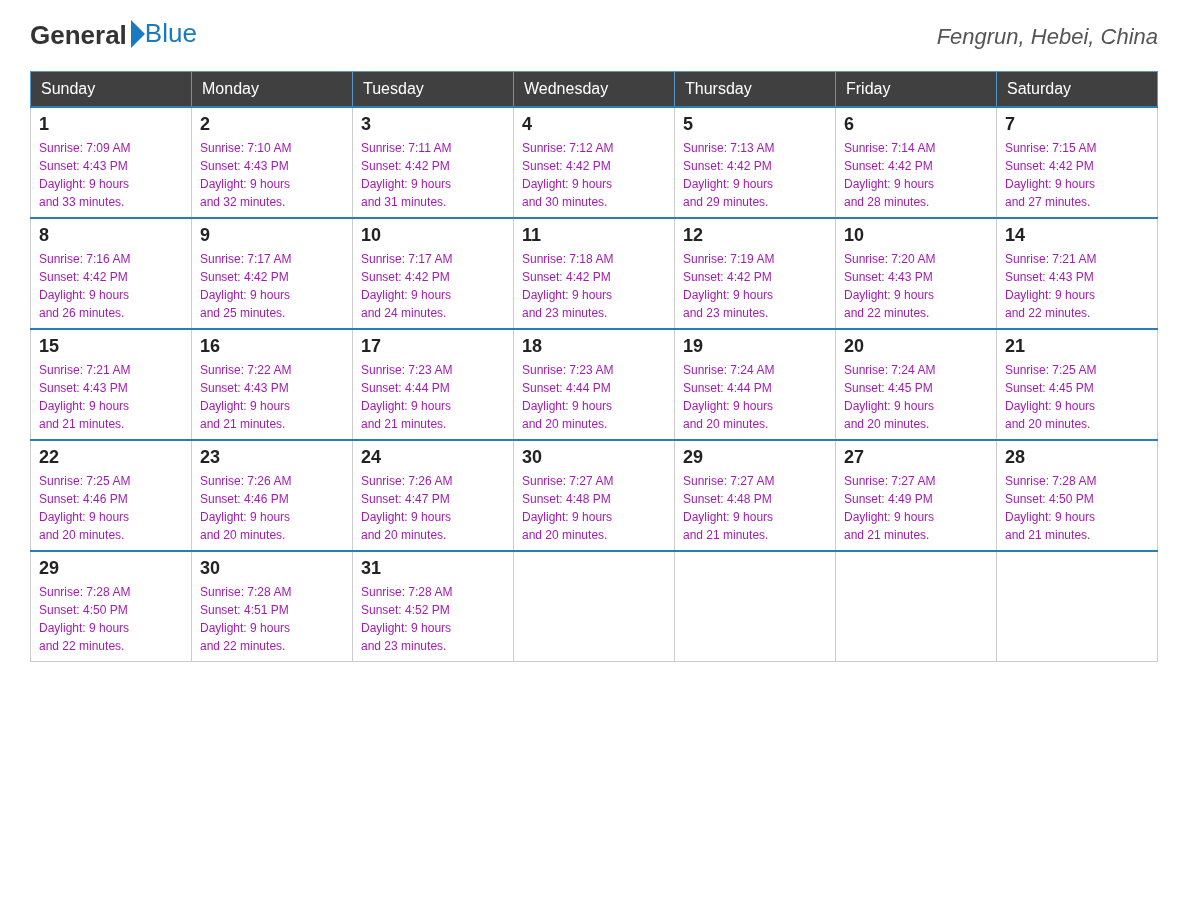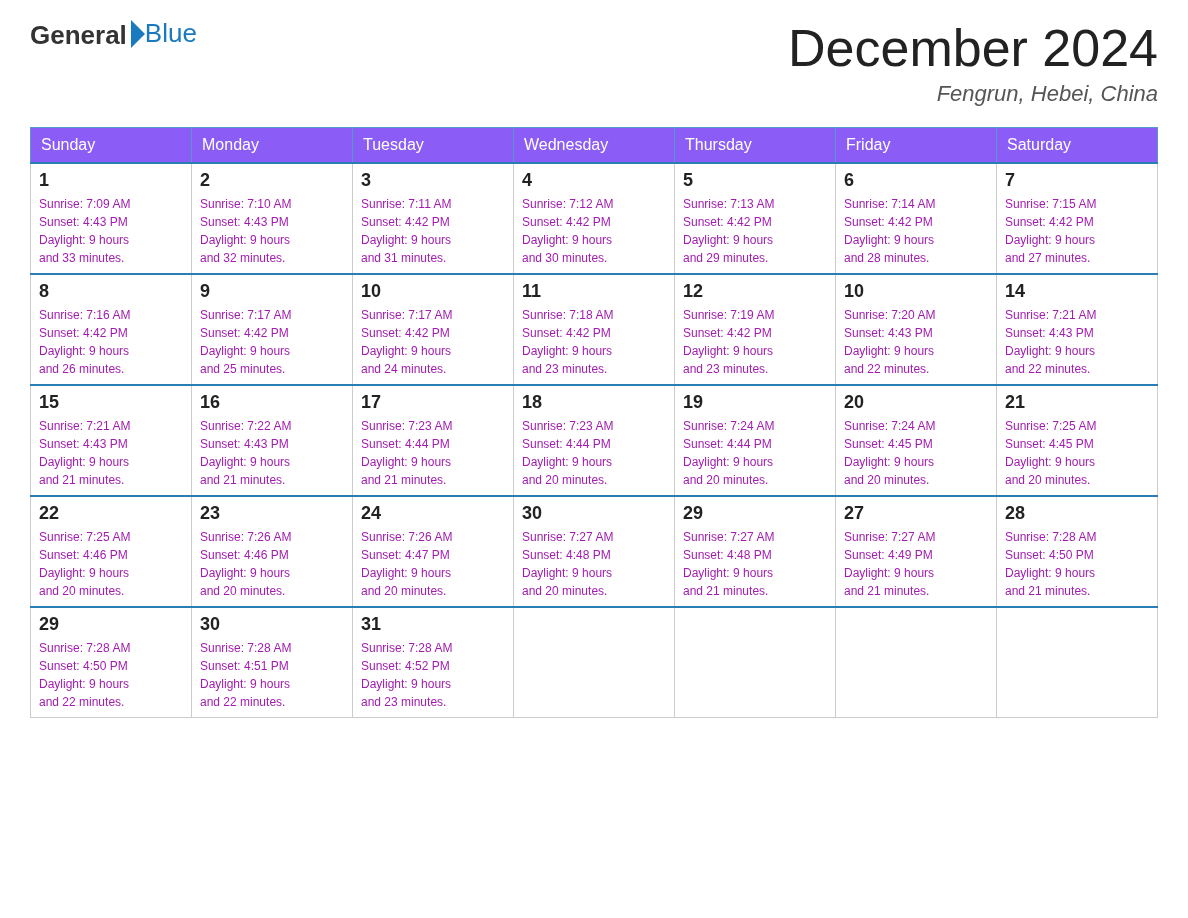--- a/index.html
+++ b/index.html
@@ -59,21 +59,21 @@
       color: #555;
       margin-top: 4px;
       font-style: italic;
     }
     .calendar {
       width: 100%;
       border-collapse: collapse;
       border: 1px solid #aaa;
     }
     .calendar thead th {
-      background: #8b5cf6;
+      background: #404040;
       color: #fff;
       font-size: 16px;
       font-weight: normal;
       padding: 8px 10px;
       text-align: left;
       border: 1px solid #5599cc;
     }
     .calendar tbody td {
       vertical-align: top;
       border: 1px solid #ccc;
@@ -105,21 +105,20 @@
 
 <div class="header">
   <div class="logo">
     <div class="logo-top">
       <span class="logo-general">General</span>
       <div class="logo-triangle"></div>
     </div>
     <span class="logo-blue">Blue</span>
   </div>
   <div class="title-block">
-    <div class="month-title">December 2024</div>
     <div class="location">Fengrun, Hebei, China</div>
   </div>
 </div>
 
 <table class="calendar">
   <thead>
     <tr id="header-row">
         <th>Sunday</th>
         <th>Monday</th>
         <th>Tuesday</th>

